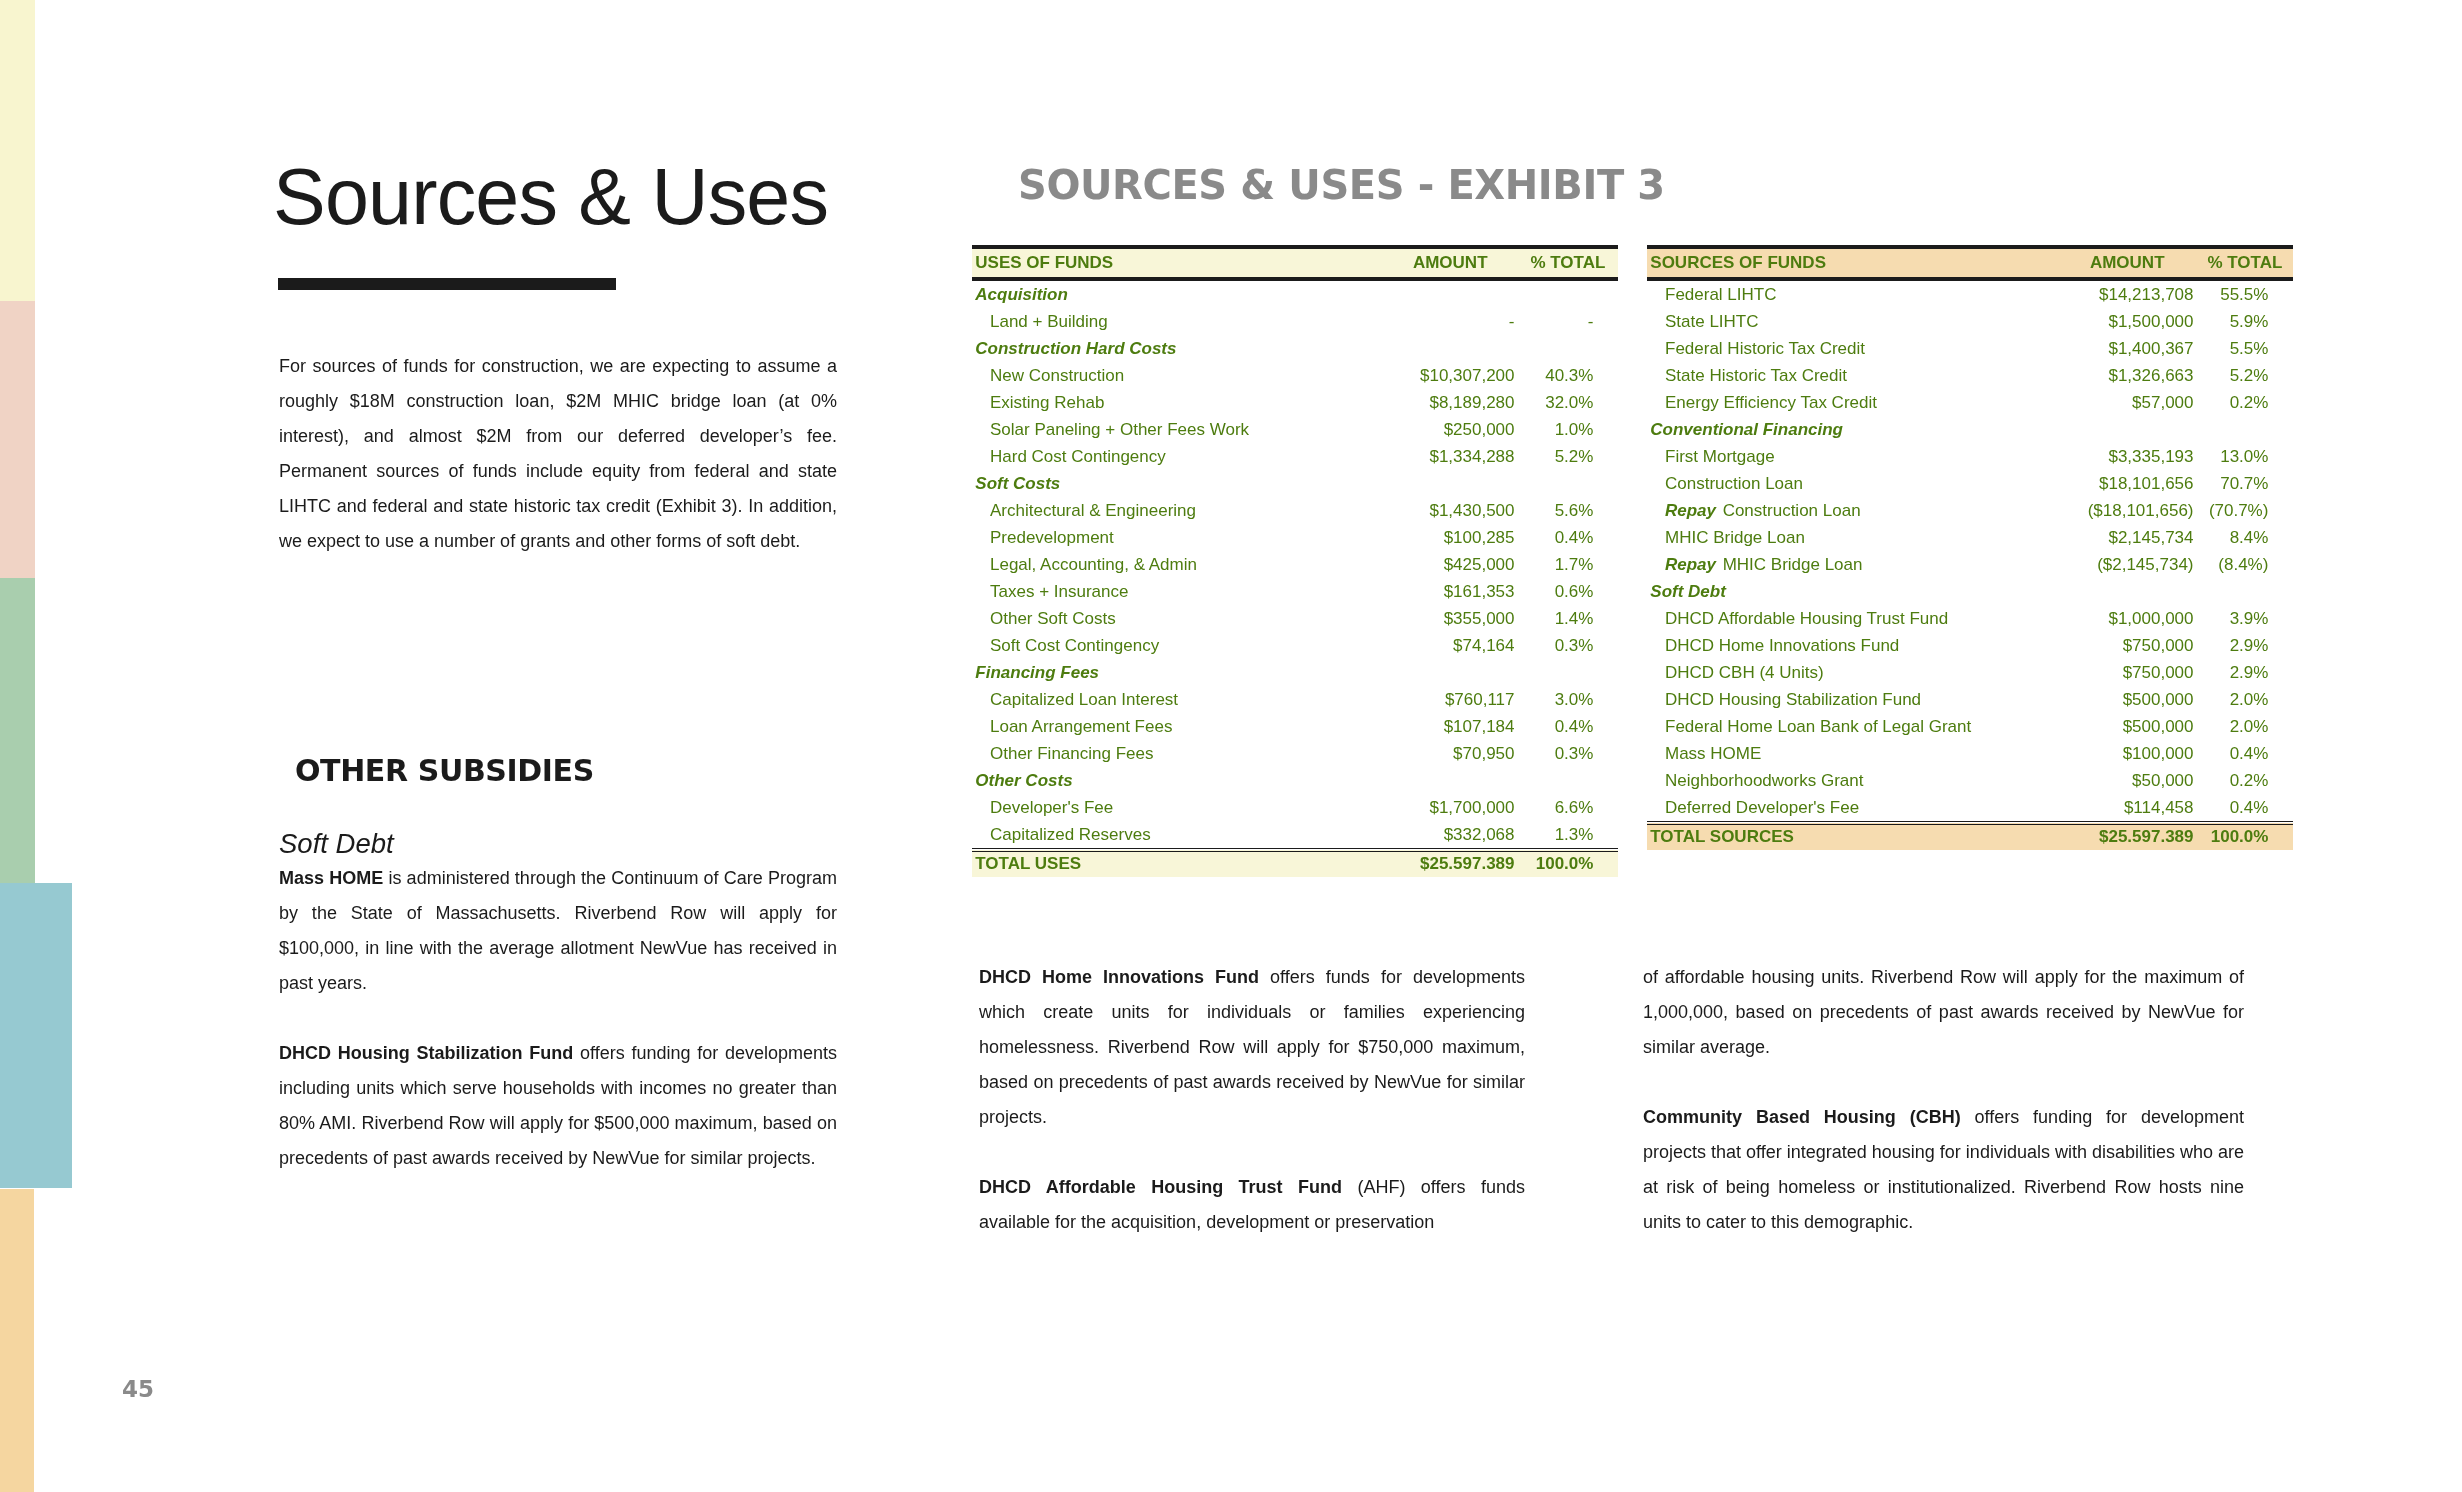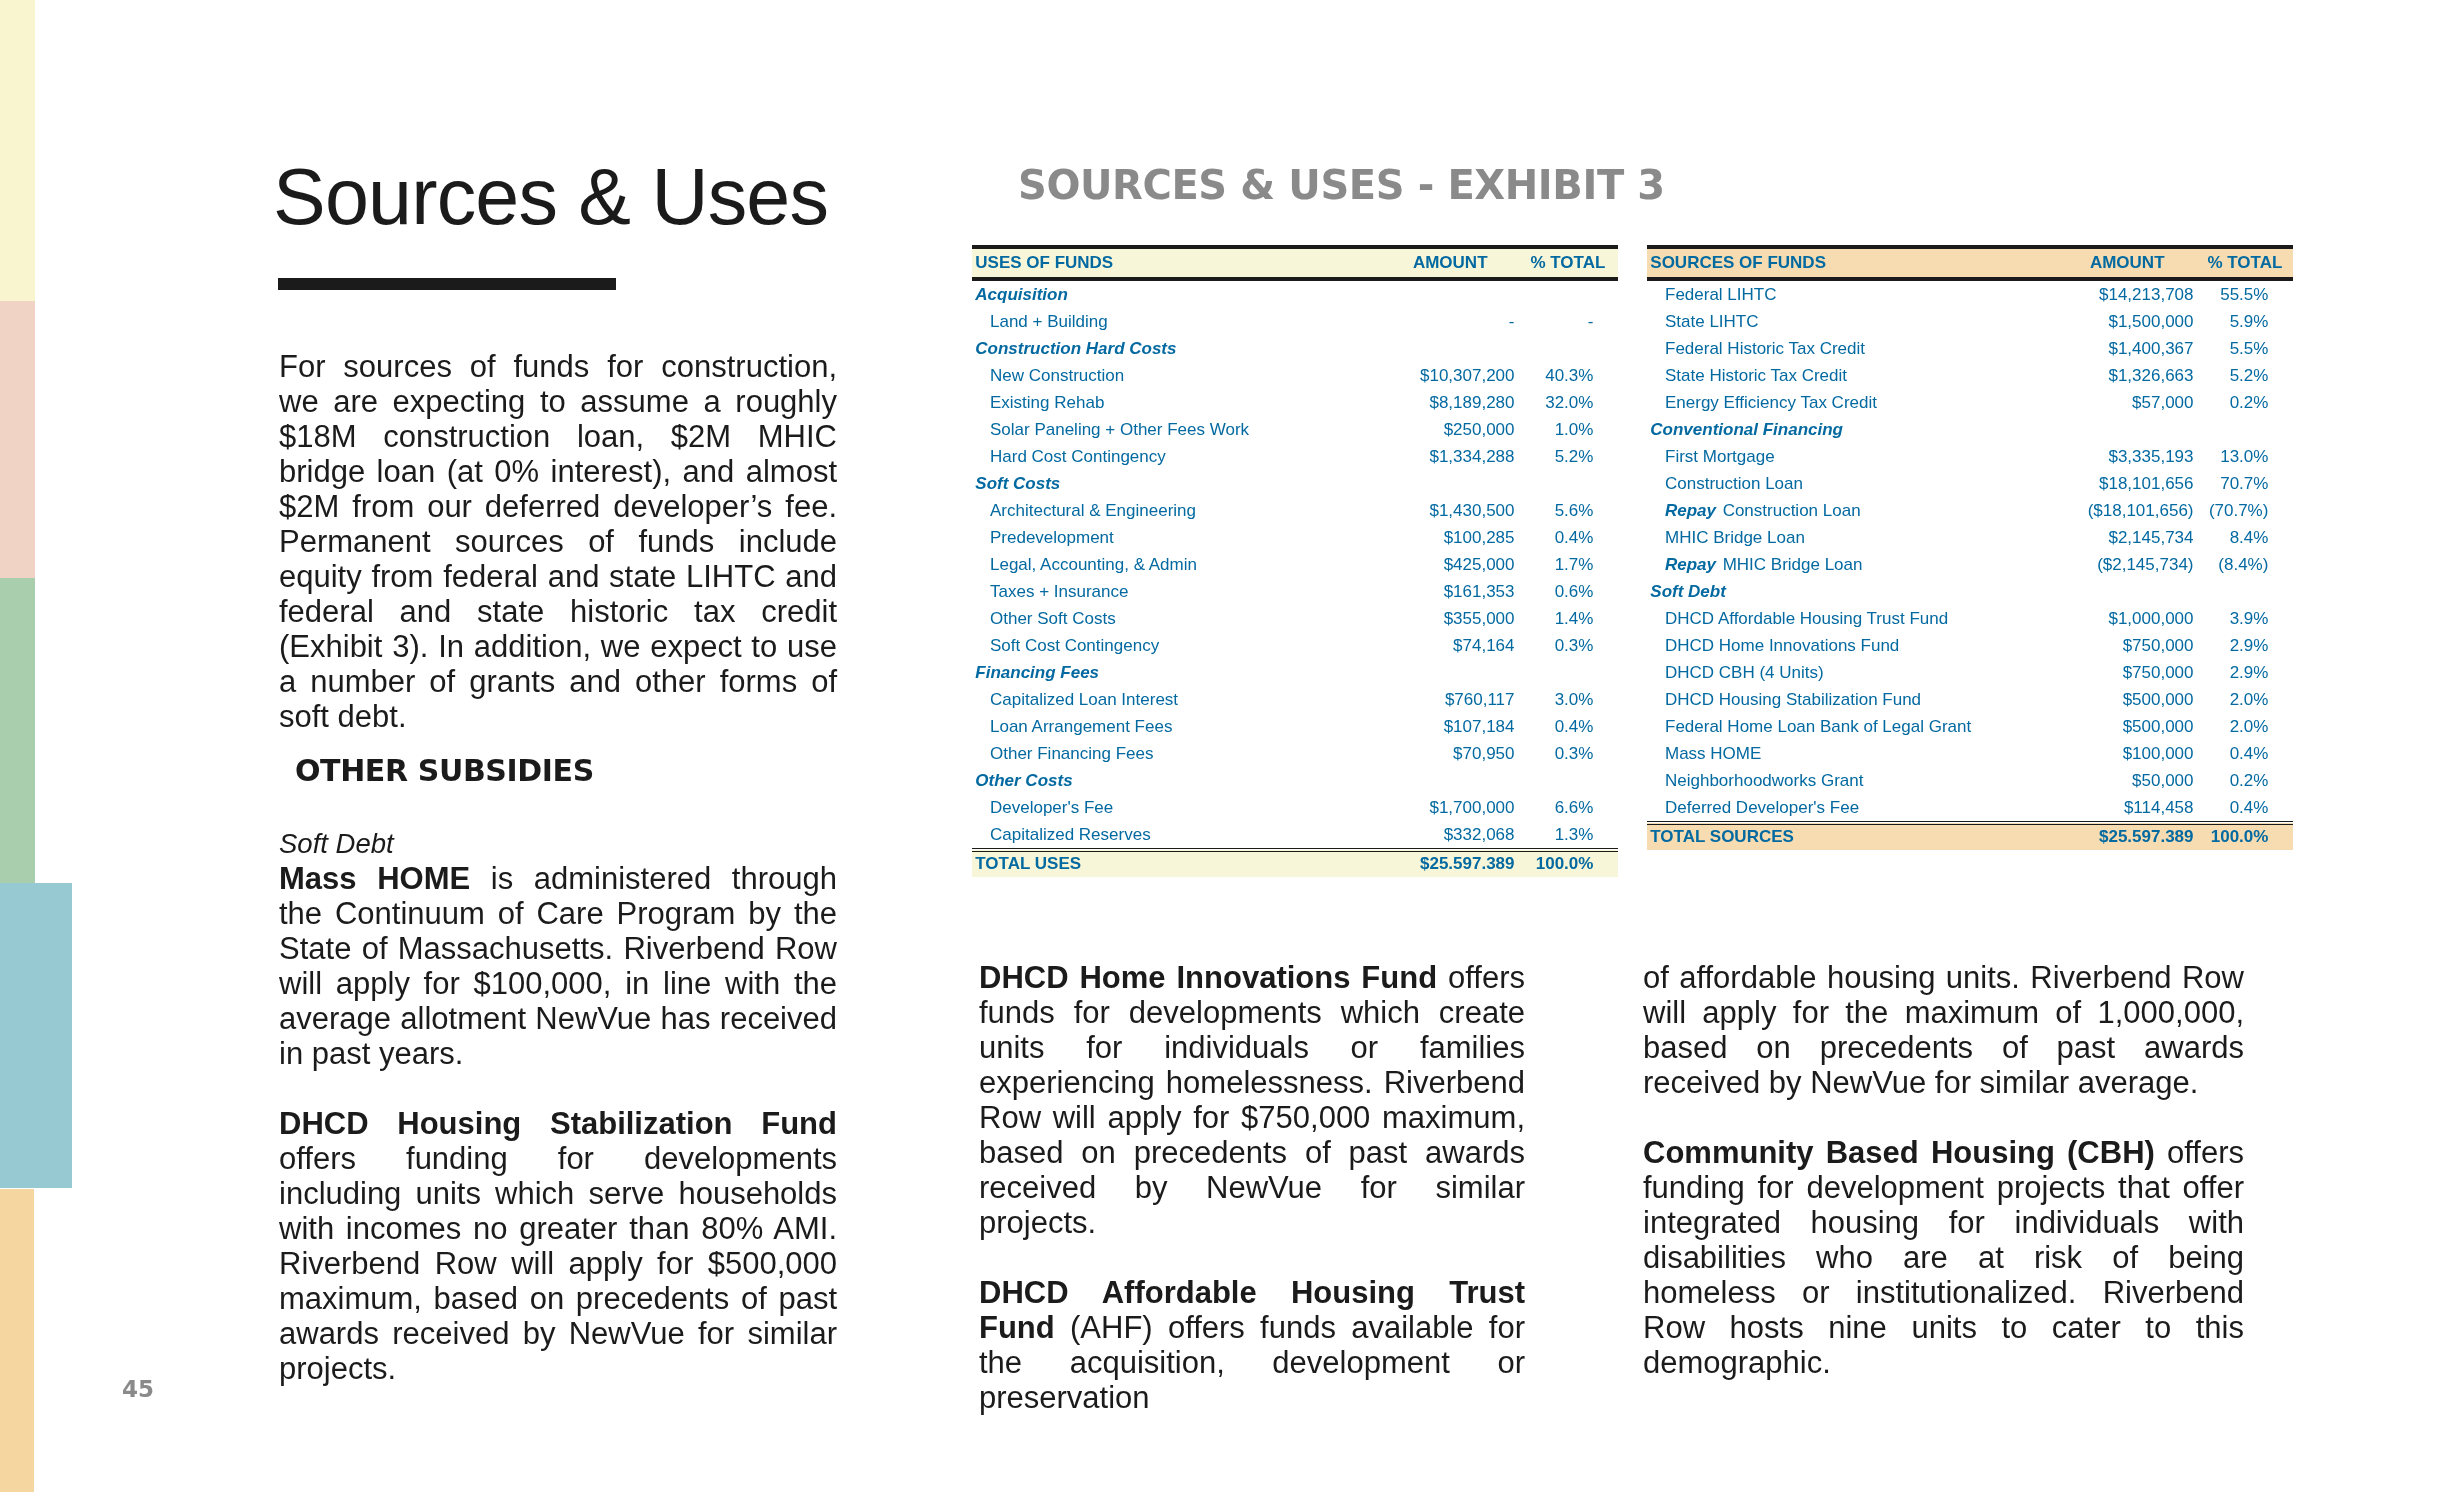--- a/index.html
+++ b/index.html
@@ -11,21 +11,21 @@
   .sidebar-block { position:absolute; left:0; }
   .page-title {
     position:absolute; left:273px; top:148px;
     font-family:"Liberation Sans", sans-serif; font-weight:400;
     font-size:79px; line-height:98px; letter-spacing:-0.8px; color:#1b1b1b;
     white-space:nowrap;
     text-align:center;
   }
   .title-rule { position:absolute; left:278px; top:278px; width:338px; height:11.5px; background:#1b1b1b; }
   .body-text {
-    font-family:"Liberation Sans", sans-serif; font-size:31px; line-height:35px;
+    font-family:"Liberation Sans", sans-serif; font-size:18px; line-height:35px;
     text-align:justify; color:#1b1b1b; margin:0;
   }
   .body-text b { font-weight:700; }
   .col { position:absolute; }
   .col-left { left:279px; width:558px; }
   .col-mid { left:979px; width:546px; }
   .col-right { left:1643px; width:601px; }
   .section-heading {
     position:absolute; left:279px; top:737px;
     font-family:"DejaVu Sans", sans-serif; font-weight:700; font-size:30px; letter-spacing:-0.4px;
@@ -38,21 +38,21 @@
     color:#8a8a8a; white-space:nowrap;
   }
   .page-number {
     position:absolute; left:122px; top:1376px;
     font-family:"DejaVu Sans", sans-serif; font-weight:700; font-size:23px; color:#8a8a8a;
   }
 
   
   .fin-table {
     position:absolute; top:245px; border-collapse:collapse; table-layout:fixed;
-    font-family:"Liberation Sans", sans-serif; font-size:17px; color:#0369a1;
+    font-family:"Liberation Sans", sans-serif; font-size:17px; color:#4d7c0f;
   }
   .fin-table.uses { left:972px; width:646px; }
   .fin-table.sources { left:1647px; width:646px; }
   .fin-table th {
     font-weight:700; font-size:17px; text-align:left; padding:0 3.3px; height:28px;
     border-top:4.9px solid #1b1b1b; border-bottom:4.9px solid #1b1b1b;
   }
   .fin-table th.num { text-align:center; }
   .fin-table td { height:27px; padding:0 3.3px; white-space:nowrap; }
   .fin-table td.num { text-align:right; }

